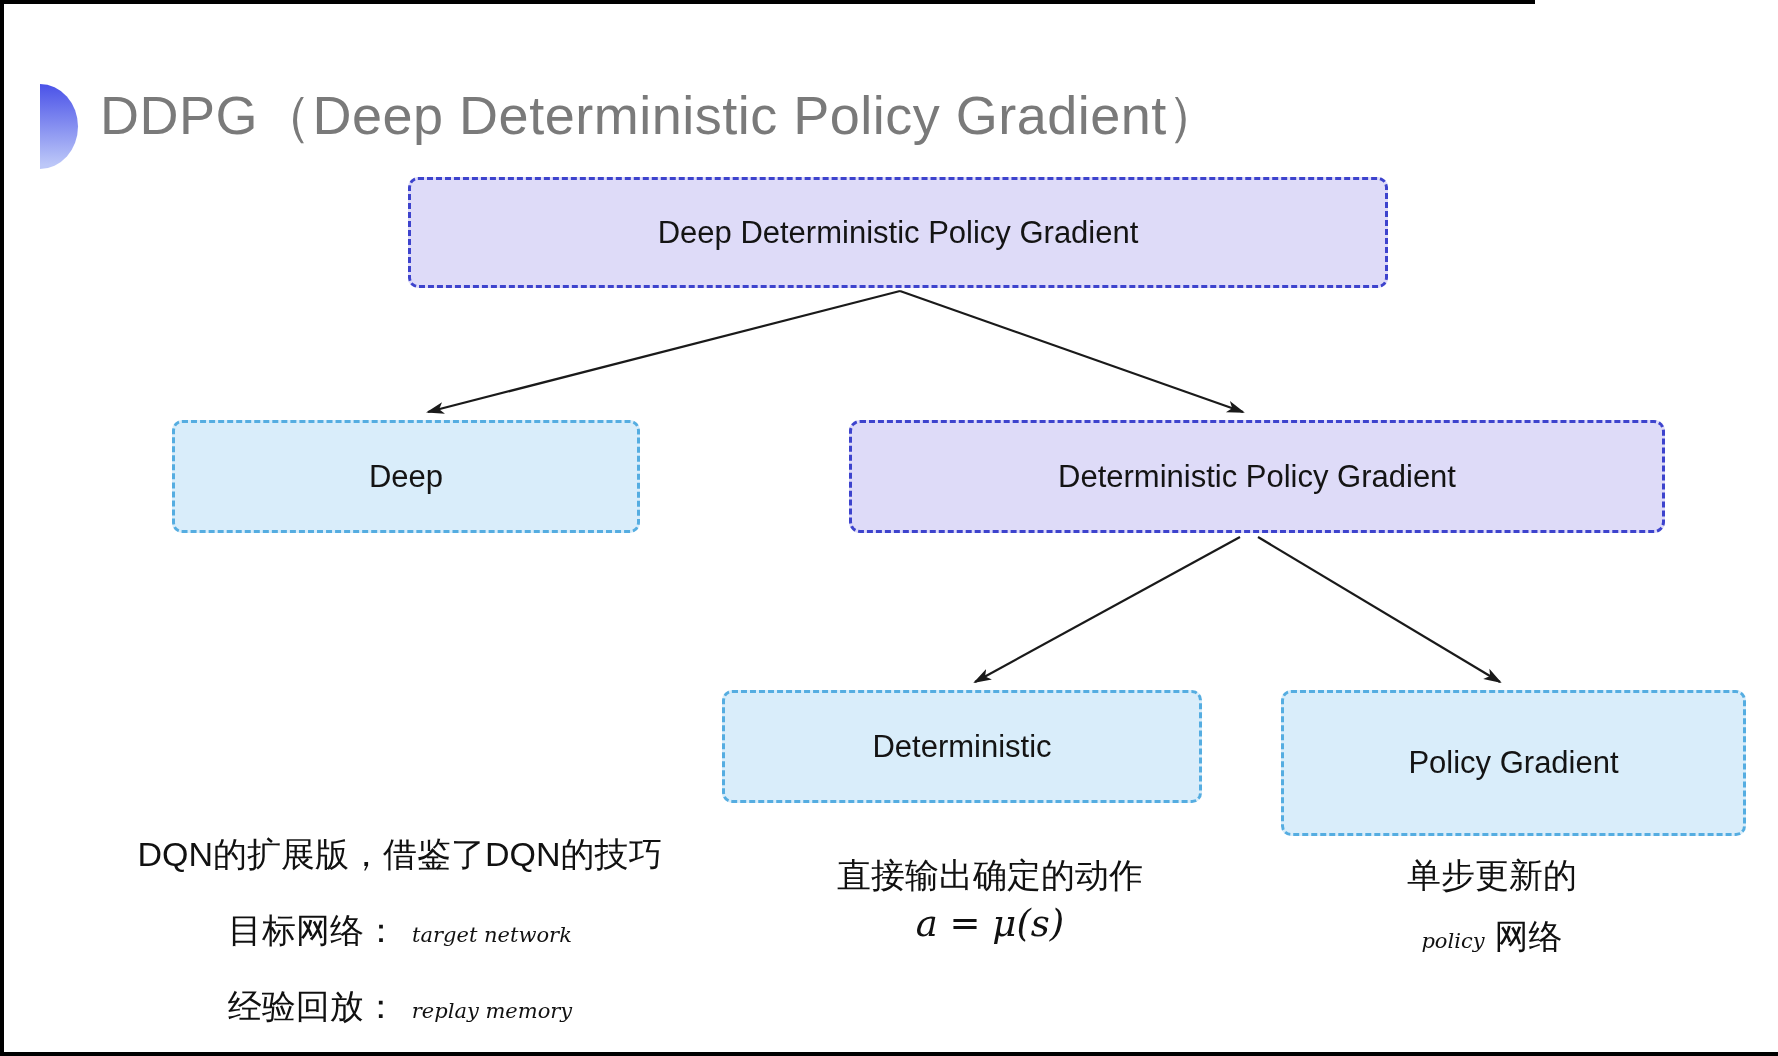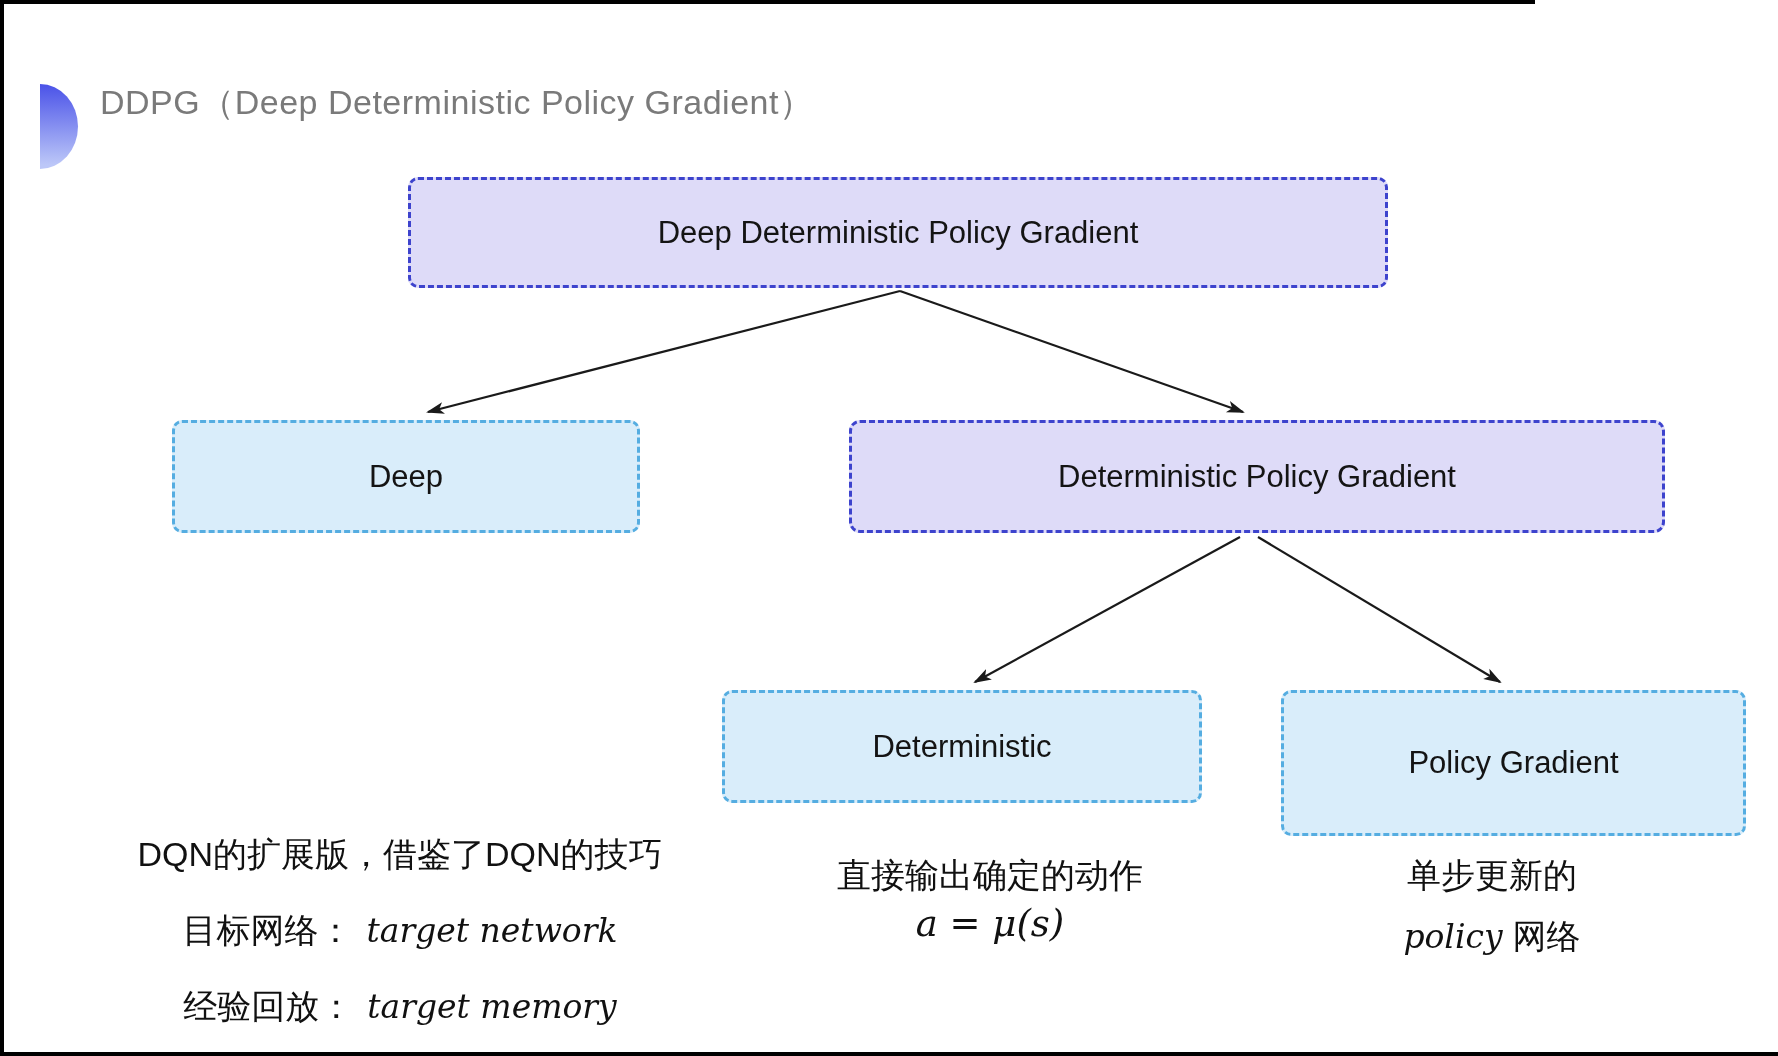--- a/index.html
+++ b/index.html
@@ -23,21 +23,21 @@
     position: absolute;
     left: 40px; top: 84px;
     width: 38px; height: 85px;
     border-radius: 0 100% 100% 0 / 0 50% 50% 0;
     background: linear-gradient(180deg, var(--icon-top, #4a52e8) 0%, var(--icon-bottom, #bcc7f8) 95%);
   }
   .page-title {
     position: absolute;
     left: 100px; top: 80px;
     margin: 0;
-    font-size: 34px;
+    font-size: 54px;
     font-weight: 400;
     color: var(--title, #7a7a7a);
     letter-spacing: 0.5px;
     white-space: nowrap;
   }
 
   
   .node {
     position: absolute;
     display: flex;
@@ -78,21 +78,21 @@
     font-weight: 500;
     white-space: nowrap;
   }
   .note-deep { left: 120px; top: 832px; width: 560px; gap: 30px; }
   .note-det  { left: 790px; top: 853px; width: 400px; gap: 3px; }
   .note-pg   { left: 1292px; top: 853px; width: 400px; gap: 15px; }
   .note .row { display: flex; align-items: baseline; justify-content: center; }
   .term {
     font-family: "DejaVu Serif", "Liberation Serif", serif;
     font-style: italic;
-    font-size: 33px;
+    font-size: 21px;
     font-weight: 400;
     margin-left: 14px;
   }
   .formula {
     font-family: "DejaVu Serif", "Liberation Serif", serif;
     font-style: italic;
     font-size: 37px;
     font-weight: 400;
   }
   .suffix { margin-left: 10px; }
@@ -140,21 +140,21 @@
   <div class="note note-deep">
     <div class="row">
       <span>DQN的扩展版，借鉴了DQN的技巧</span>
     </div>
     <div class="row">
       <span>目标网络：</span>
       <span class="term">target network</span>
     </div>
     <div class="row">
       <span>经验回放：</span>
-      <span class="term">target memory</span>
+      <span class="term">replay memory</span>
     </div>
   </div>
 
   <div class="note note-det">
     <div class="row">
       <span>直接输出确定的动作</span>
     </div>
     <div class="row">
       <span class="formula">a = μ(s)</span>
     </div>

